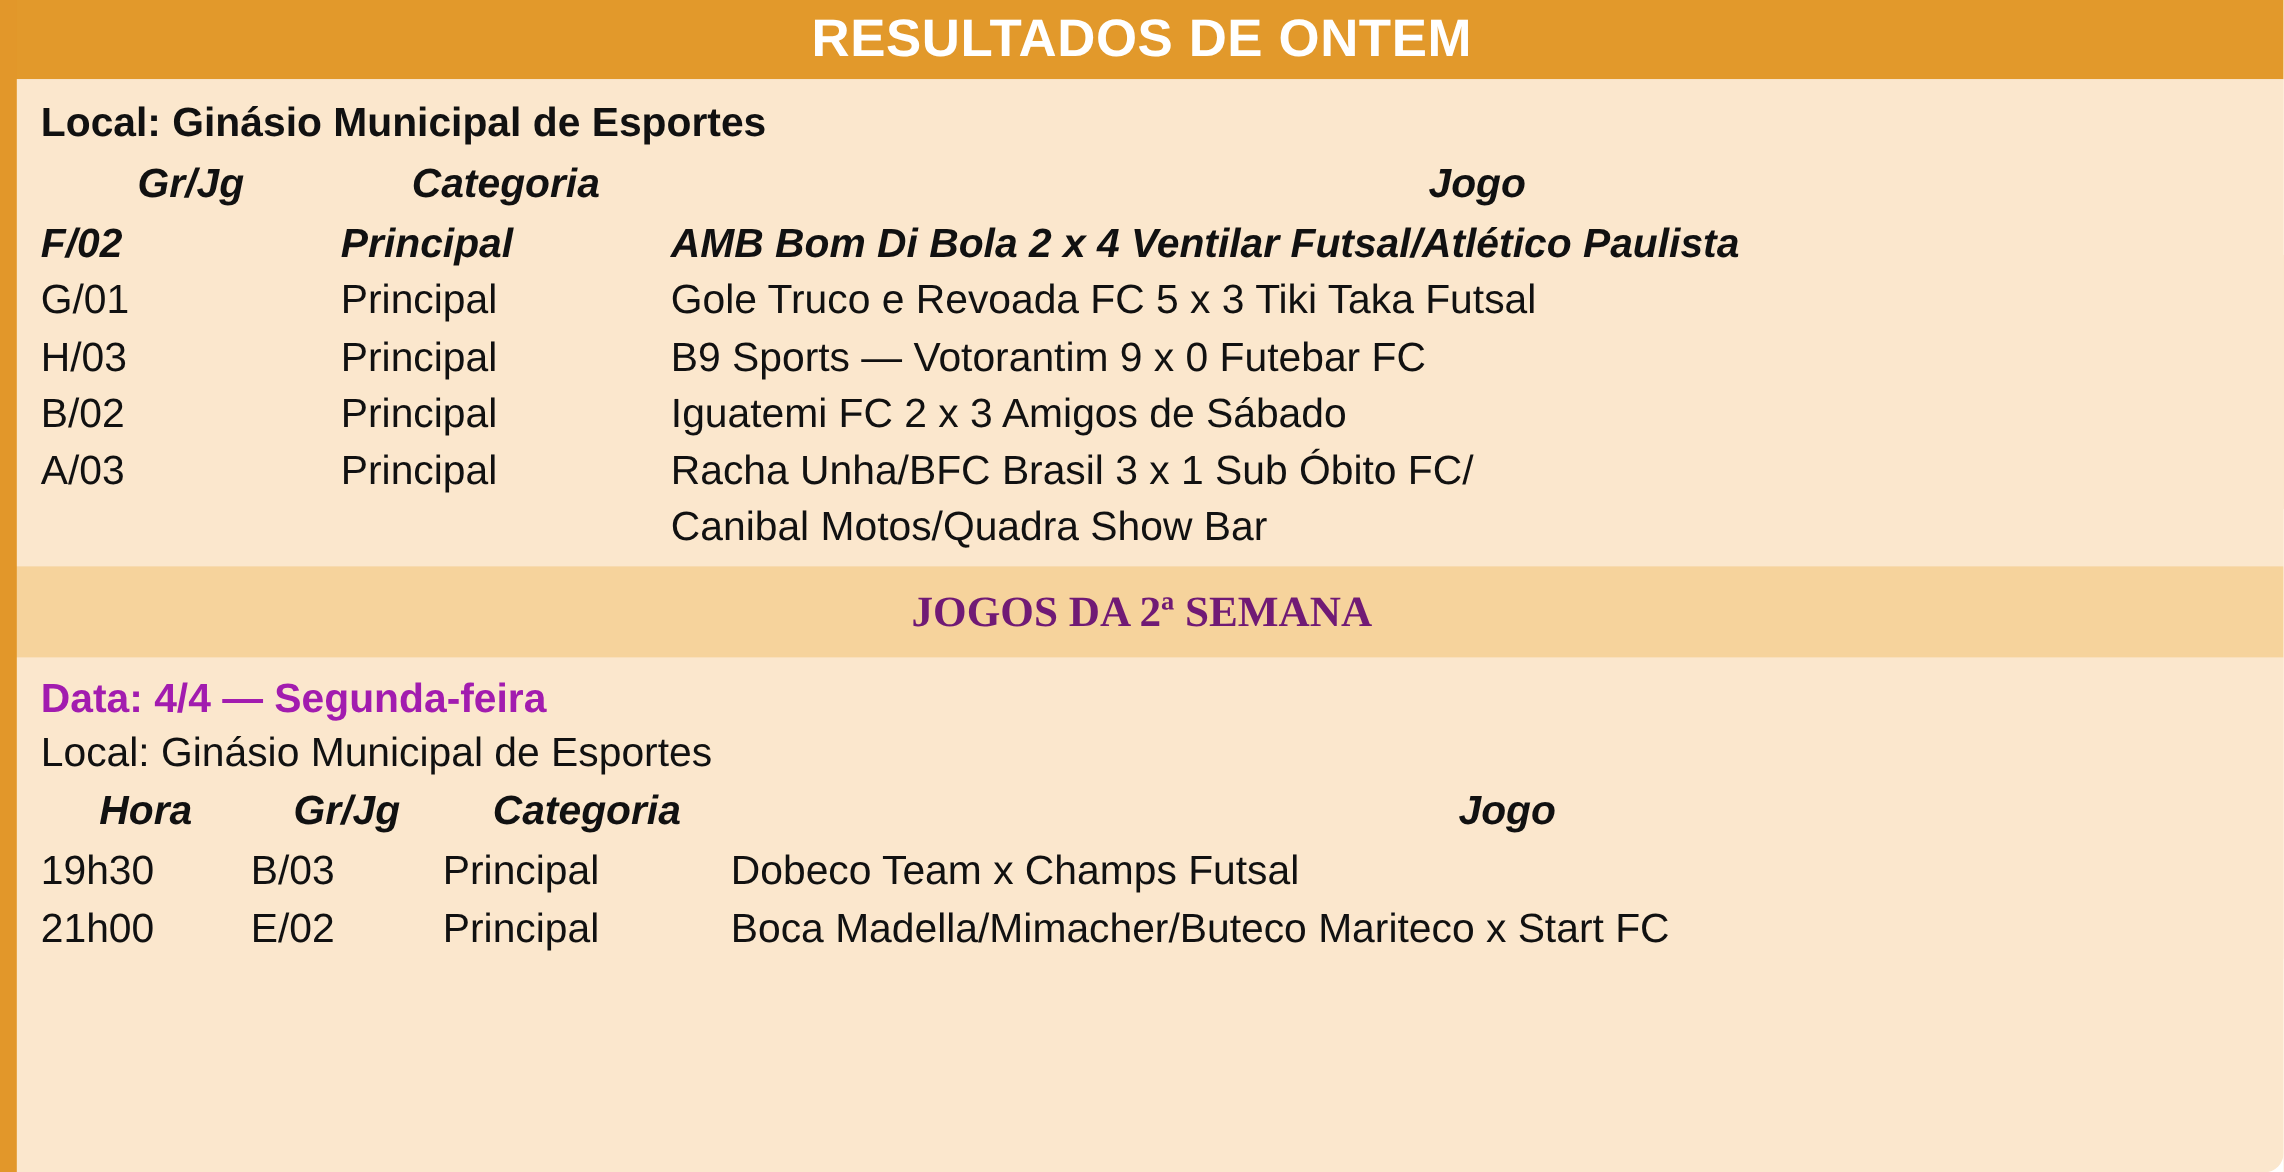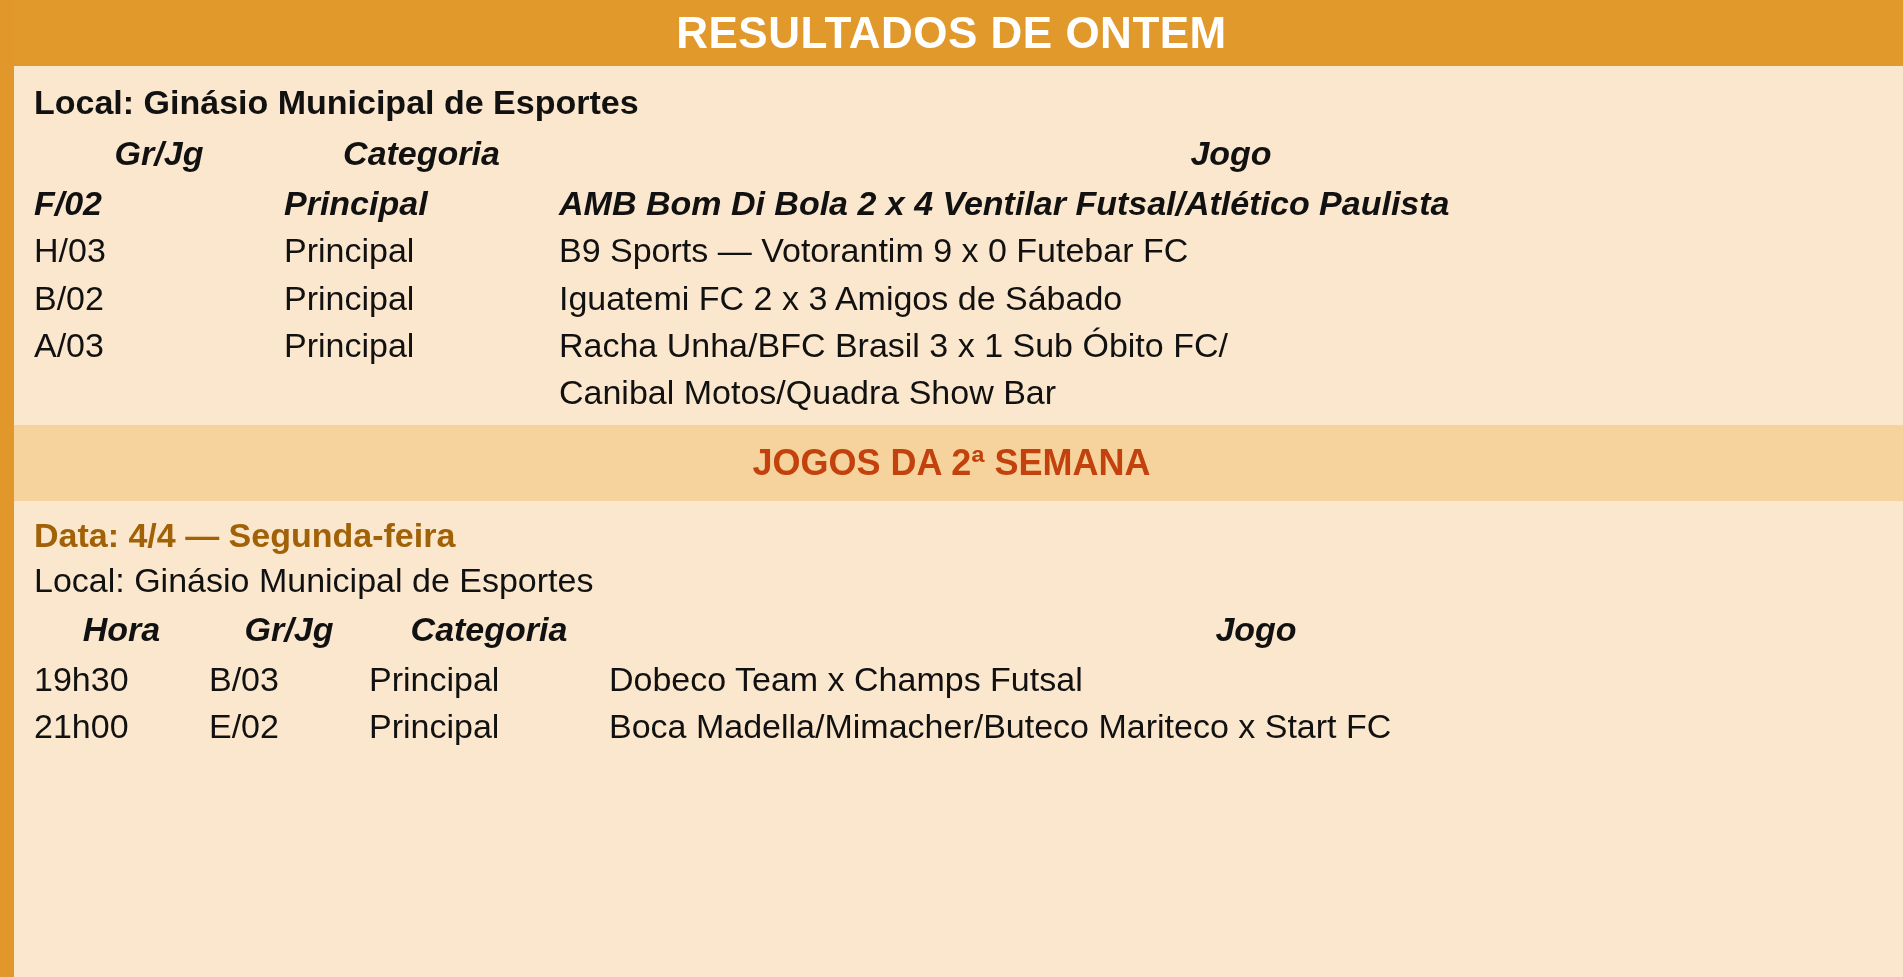--- a/index.html
+++ b/index.html
@@ -12,20 +12,21 @@
     background: #ffffff;
     font-family: "Liberation Sans", sans-serif;
     overflow: hidden;
   }
   .sheet {
     width: 1903px;
     height: 977px;
     position: relative;
     background: #fbe7cd;
     box-sizing: border-box;
+    border-radius: 16px;
   }
   .left-bar {
     position: absolute;
     left: 0;
     top: 0;
     width: 14px;
     height: 977px;
     background: #e2972a;
   }
   .banner-main {
@@ -43,24 +44,24 @@
     font-family: "Liberation Sans", sans-serif;
   }
   .banner-sub {
     height: 76px;
     background: #f6d39c;
     display: flex;
     align-items: center;
     justify-content: center;
   }
   .banner-sub .banner-text {
-    color: #c2410c;
+    color: #701a75;
     font-size: 36px;
     font-weight: bold;
-    font-family: Liberation Sans, sans-serif;
+    font-family: Liberation Serif, serif;
   }
   .section {
     padding: 0 0 0 34px;
     background: #fbe7cd;
   }
   .section-top {
     padding-top: 14px;
   }
   .venue-line {
     font-size: 34px;
@@ -71,21 +72,21 @@
   }
   .venue-line-normal {
     font-size: 34px;
     font-weight: normal;
     color: #111111;
     line-height: 1.32;
   }
   .date-line {
     font-size: 34px;
     font-weight: bold;
-    color: #a16207;
+    color: #a21caf;
     line-height: 1.32;
     padding-top: 12px;
   }
   table.games {
     border-collapse: collapse;
     width: 100%;
     margin-top: 4px;
   }
   table.games td, table.games th {
     text-align: left;
@@ -141,20 +142,25 @@
           <th>Jogo</th>
         </tr>
       </thead>
       <tbody>
         <tr class="first-row">
           <td>F/02</td>
           <td>Principal</td>
           <td>AMB Bom Di Bola 2 x 4 Ventilar Futsal/Atlético Paulista</td>
         </tr>
         <tr>
+          <td>G/01</td>
+          <td>Principal</td>
+          <td>Gole Truco e Revoada FC 5 x 3 Tiki Taka Futsal</td>
+        </tr>
+        <tr>
           <td>H/03</td>
           <td>Principal</td>
           <td>B9 Sports — Votorantim 9 x 0 Futebar FC</td>
         </tr>
         <tr>
           <td>B/02</td>
           <td>Principal</td>
           <td>Iguatemi FC 2 x 3 Amigos de Sábado</td>
         </tr>
         <tr>

